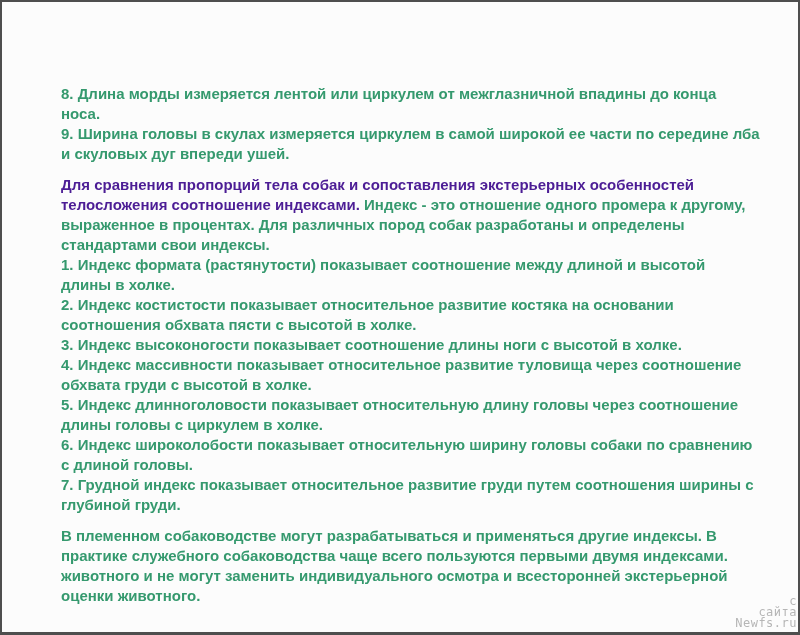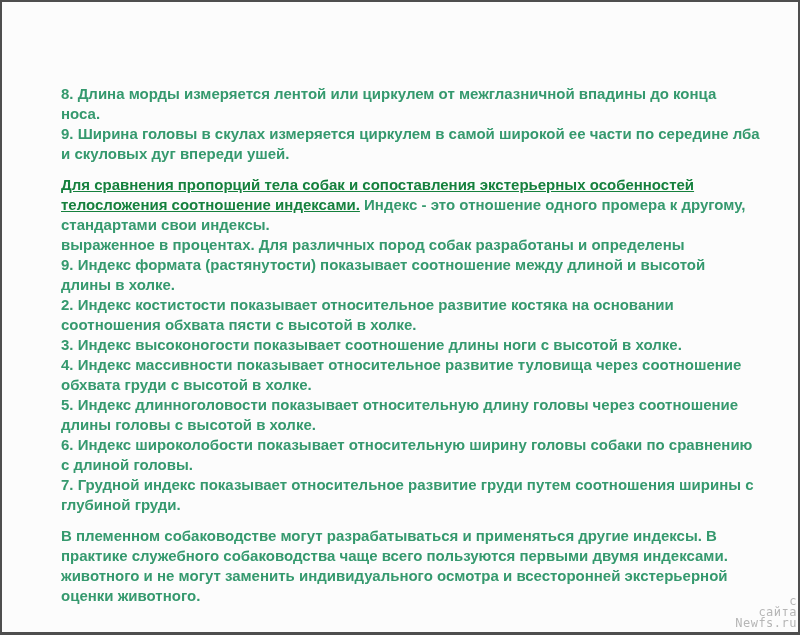--- a/index.html
+++ b/index.html
@@ -29,21 +29,21 @@
   }
   .para { margin: 0; padding: 0; }
   .para.gap-before { margin-top: 11px; }
   .line {
     display: block;
     height: 20px;
     line-height: 20px;
     white-space: pre;
   }
   .seg.green { color: #35996e; }
-  .seg.blue  { color: #15803d; text-decoration: underline; }
+  .seg.blue  { color: #4c1d95; }
   .watermark {
     position: absolute;
     right: 1px;
     bottom: 3px;
     text-align: right;
     font-family: "DejaVu Sans Mono", monospace;
     font-size: 12px;
     line-height: 11px;
     color: #b6b6b6;
     font-weight: normal;
@@ -63,46 +63,46 @@
     </p>
 
     <p class="para">
       <span class="line"><span class="seg green">9. Ширина головы в скулах измеряется циркулем в самой широкой ее части по середине лба</span></span>
       <span class="line"><span class="seg green">и скуловых дуг впереди ушей.</span></span>
     </p>
 
     <p class="para gap-before">
       <span class="line"><span class="seg blue">Для сравнения пропорций тела собак и сопоставления экстерьерных особенностей</span></span>
       <span class="line"><span class="seg blue">телосложения соотношение индексами.</span><span class="seg green"> Индекс - это отношение одного промера к другому,</span></span>
+      <span class="line"><span class="seg green">выраженное в процентах. Для различных пород собак разработаны и определены</span></span>
       <span class="line"><span class="seg green">стандартами свои индексы.</span></span>
-      <span class="line"><span class="seg green">выраженное в процентах. Для различных пород собак разработаны и определены</span></span>
     </p>
 
     <p class="para">
-      <span class="line"><span class="seg green">9. Индекс формата (растянутости) показывает соотношение между длиной и высотой</span></span>
+      <span class="line"><span class="seg green">1. Индекс формата (растянутости) показывает соотношение между длиной и высотой</span></span>
       <span class="line"><span class="seg green">длины в холке.</span></span>
     </p>
 
     <p class="para">
       <span class="line"><span class="seg green">2. Индекс костистости показывает относительное развитие костяка на основании</span></span>
       <span class="line"><span class="seg green">соотношения обхвата пясти с высотой в холке.</span></span>
     </p>
 
     <p class="para">
       <span class="line"><span class="seg green">3. Индекс высоконогости показывает соотношение длины ноги с высотой в холке.</span></span>
     </p>
 
     <p class="para">
       <span class="line"><span class="seg green">4. Индекс массивности показывает относительное развитие туловища через соотношение</span></span>
       <span class="line"><span class="seg green">обхвата груди с высотой в холке.</span></span>
     </p>
 
     <p class="para">
       <span class="line"><span class="seg green">5. Индекс длинноголовости показывает относительную длину головы через соотношение</span></span>
-      <span class="line"><span class="seg green">длины головы с высотой в холке.</span></span>
+      <span class="line"><span class="seg green">длины головы с циркулем в холке.</span></span>
     </p>
 
     <p class="para">
       <span class="line"><span class="seg green">6. Индекс широколобости показывает относительную ширину головы собаки по сравнению</span></span>
       <span class="line"><span class="seg green">с длиной головы.</span></span>
     </p>
 
     <p class="para">
       <span class="line"><span class="seg green">7. Грудной индекс показывает относительное развитие груди путем соотношения ширины с</span></span>
       <span class="line"><span class="seg green">глубиной груди.</span></span>

